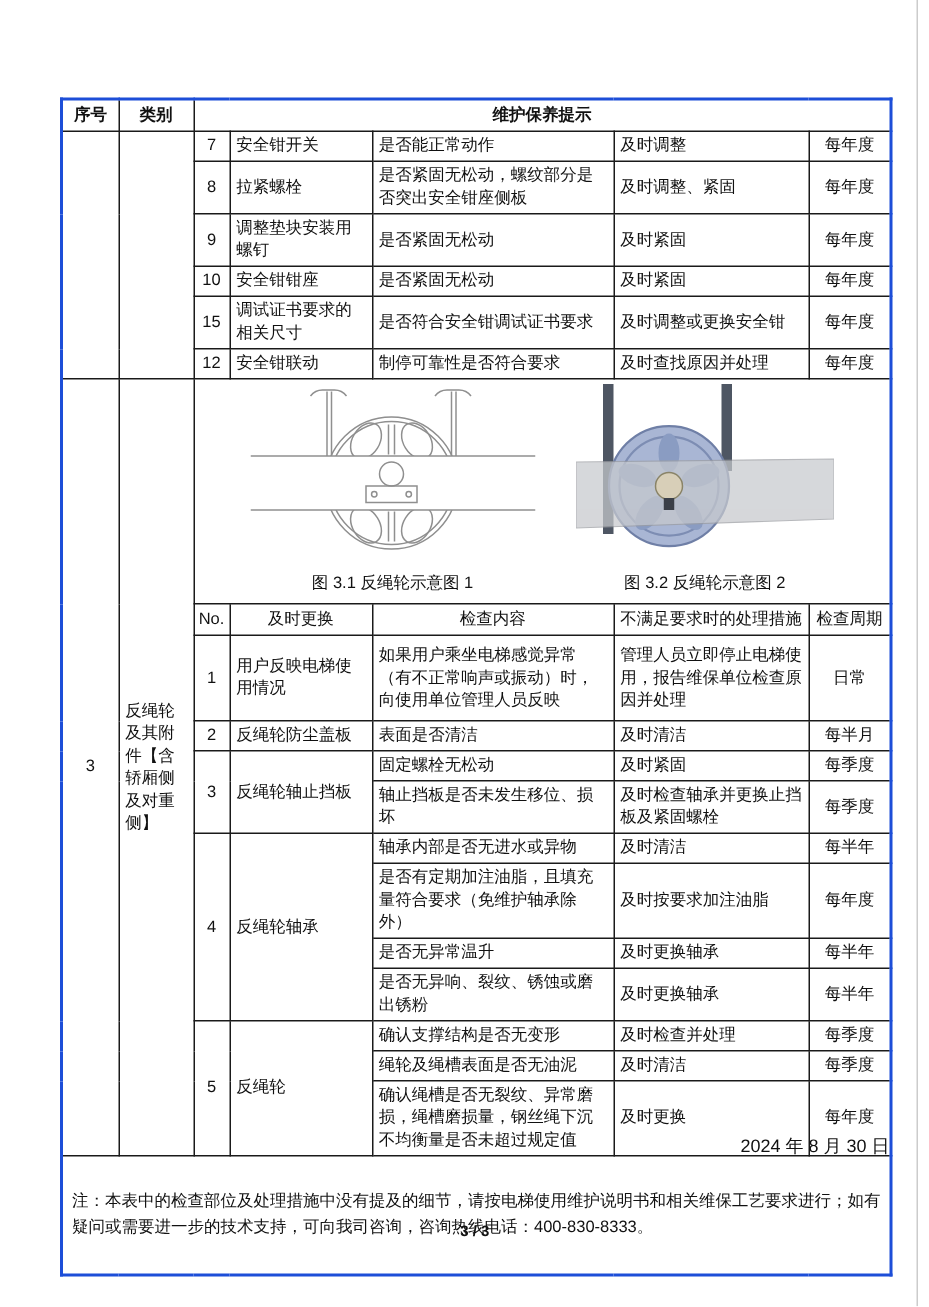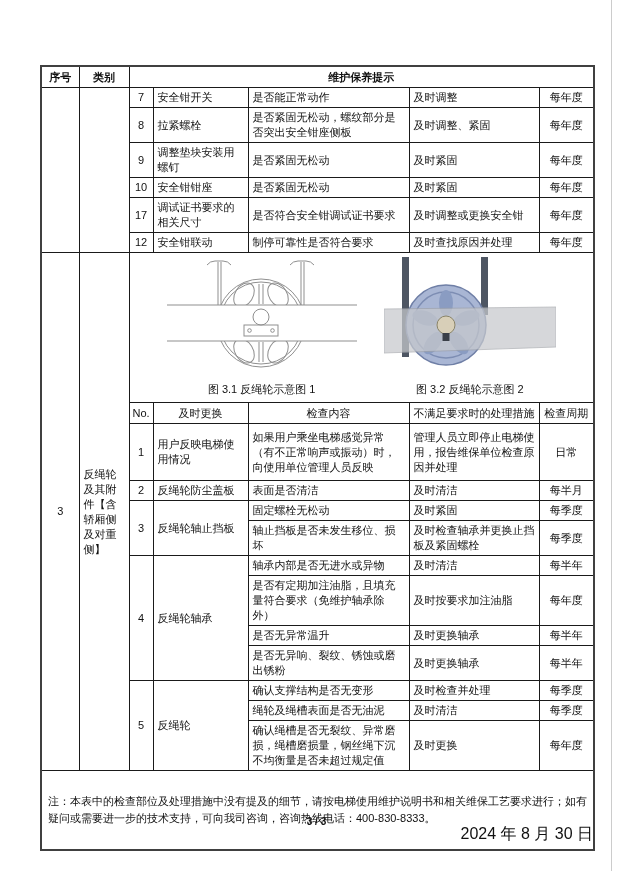--- a/index.html
+++ b/index.html
@@ -6,21 +6,21 @@
   .page {
     position:relative; width:619px; height:871px; background:#ffffff;
     font-family:"Liberation Sans","DejaVu Sans",sans-serif; color:#111;
     overflow:hidden;
   }
   .page-edge { position:absolute; left:611px; top:0; width:1px; height:871px; background:#cccccc; }
 
   table.maint {
     position:absolute; left:40px; top:65px; width:553px;
     border-collapse:collapse; table-layout:fixed;
-    border:2px solid #404040;
+    border:2px solid #1d4ed8;
   }
   table.maint td, table.maint th {
     border:1px solid #1a1a1a;
     font-size:11px; line-height:15px; font-weight:normal;
     padding:2px 4px; vertical-align:middle;
     word-break:break-all; overflow:hidden;
   }
   tr.hdr th { font-weight:bold; text-align:center; height:16px; }
   tr.hdr2 th { padding:2px 1px; height:16px; }
   .c { text-align:center; }
@@ -28,22 +28,22 @@
   tr.r-tall td { height:52px; }
   tr.note-row td { height:38px; padding:20px 6px; line-height:17px; text-align:left; }
 
   td.figcell { height:145px; padding:0;margin-top:40px; }
   .figs { display:flex; justify-content:space-evenly; align-items:flex-end;
           height:145px; box-sizing:border-box; padding:4px 6px 3px; }
   figure { margin:0; text-align:center; }
   figcaption { font-size:11px; margin-top:1px; }
 
   .footer-date {
-    position:absolute; left:40px; top:824px; width:553px;
-    text-align:right; font-size:16px;
+    position:absolute; left:40px; top:756px; width:553px;
+    text-align:right; font-size:12px;
   }
   .footer-page {
     position:absolute; left:40px; top:816px; width:553px;
     text-align:center; font-size:10px; font-weight:bold;
   }
 </style>
 </head>
 <body>
 
 <div class="page">
@@ -91,21 +91,21 @@
       <td class="c">每年度</td>
     </tr>
     <tr>
       <td class="c">10</td>
       <td>安全钳钳座</td>
       <td>是否紧固无松动</td>
       <td>及时紧固</td>
       <td class="c">每年度</td>
     </tr>
     <tr>
-      <td class="c">17</td>
+      <td class="c">15</td>
       <td>调试证书要求的相关尺寸</td>
       <td>是否符合安全钳调试证书要求</td>
       <td>及时调整或更换安全钳</td>
       <td class="c">每年度</td>
     </tr>
     <tr>
       <td class="c">12</td>
       <td>安全钳联动</td>
       <td>制停可靠性是否符合要求</td>
       <td>及时查找原因并处理</td>

